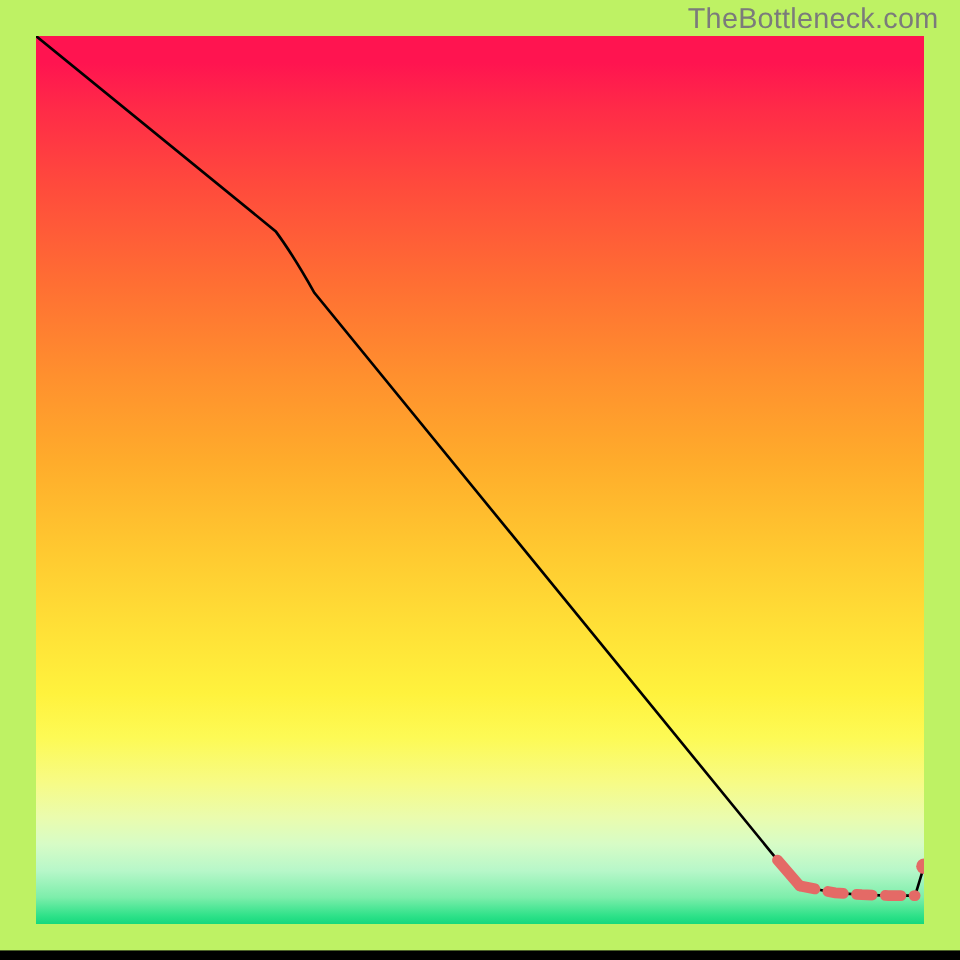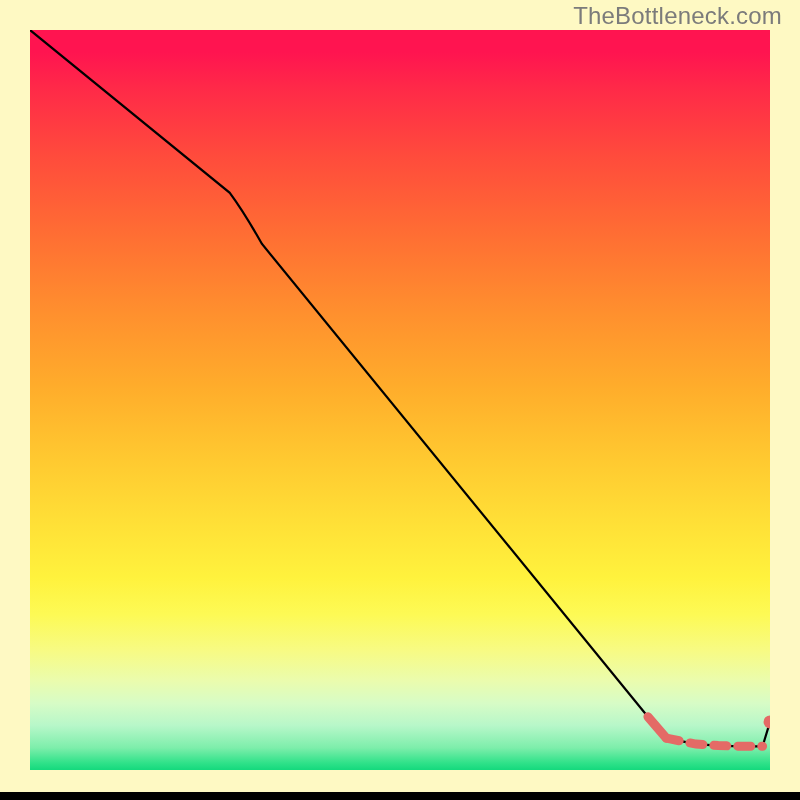--- a/index.html
+++ b/index.html
@@ -8,21 +8,21 @@
     width: 800px;
     height: 800px;
     background: #000;
     overflow: hidden;
     font-family: Arial, Helvetica, sans-serif;
   }
   .frame {
     position: relative;
     width: 800px;
     height: 792px;
-    background: #fef9c3;
+    background: #bef264;
   }
   .watermark {
     position: absolute;
     top: 2px;
     right: 18px;
     color: #7b7b7b;
     font-size: 24px;
     letter-spacing: 0.2px;
     font-weight: 400;
   }

